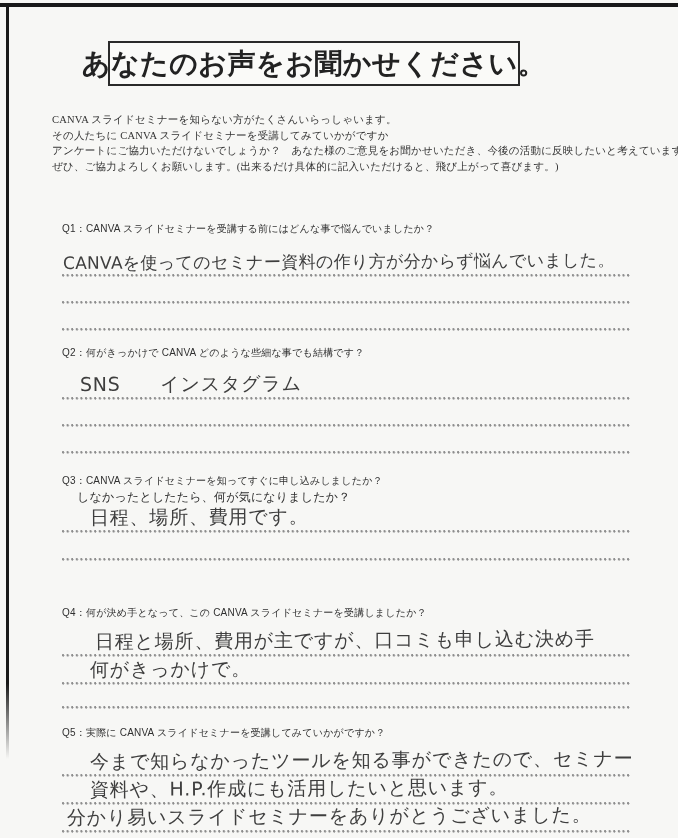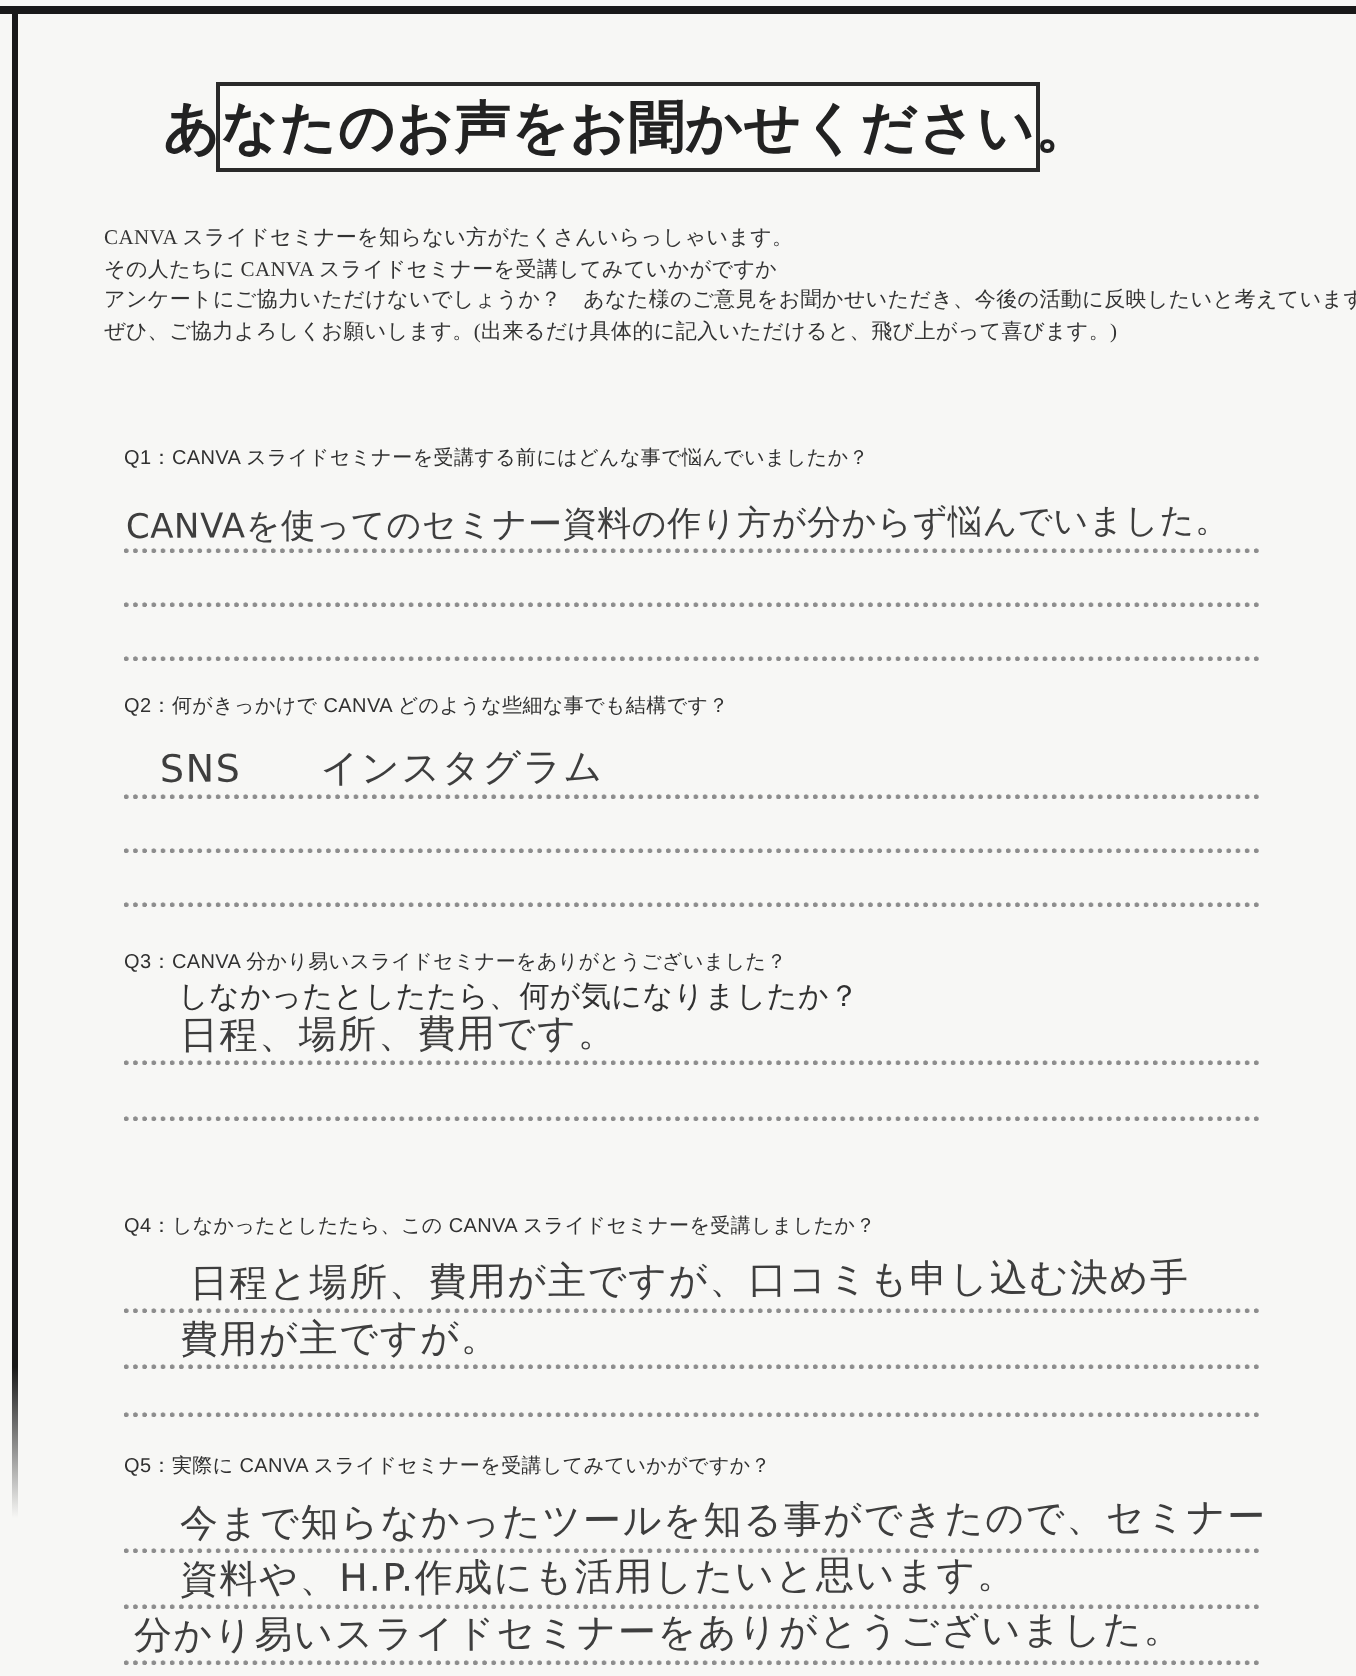--- a/index.html
+++ b/index.html
@@ -50,21 +50,21 @@
   .qblock { position: absolute; left: 62px; right: 48px; }
   .qb1 { top: 222px; } .qb2 { top: 346px; } .qb3 { top: 474px; }
   .qb4 { top: 606px; } .qb5 { top: 726px; }
 
   .q-label {
     font-size: 10px; height: 15px;
     color: #303030; letter-spacing: 0.2px;
     white-space: nowrap;
   }
   .q-sublabel {
-    font-size: 15px; height: 16px; margin-left: 27px;
+    font-size: 12px; height: 16px; margin-left: 15px;
     color: #303030; letter-spacing: 0.2px;
     white-space: nowrap;
   }
 
   
   .answer-line { position: relative; }
   .h40 { height: 40px; } .h39 { height: 39px; } .h36 { height: 36px; }
   .h28 { height: 28px; } .h27 { height: 27px; } .h24 { height: 24px; }
   .dotline {
     position: absolute; left: 0; right: 0; bottom: 0; height: 3px;
@@ -130,40 +130,40 @@
     <span class="hw ind0"></span>
     <div class="dotline"></div>
   </div>
   <div class="answer-line h27">
     <span class="hw ind0"></span>
     <div class="dotline"></div>
   </div>
 </section>
 
 <section class="qblock qb3">
-  <div class="q-label">Q3：CANVA 分かり易いスライドセミナーをありがとうございました？</div>
+  <div class="q-label">Q3：CANVA スライドセミナーを知ってすぐに申し込みしましたか？</div>
   <div class="q-sublabel">しなかったとしたたら、何が気になりましたか？</div>
   <div class="answer-line h28">
     <span class="hw ind28">日程、場所、費用です。</span>
     <div class="dotline"></div>
   </div>
   <div class="answer-line h28">
     <span class="hw ind0"></span>
     <div class="dotline"></div>
   </div>
 </section>
 
 <section class="qblock qb4">
-  <div class="q-label">Q4：しなかったとしたたら、この CANVA スライドセミナーを受講しましたか？</div>
+  <div class="q-label">Q4：何が決め手となって、この CANVA スライドセミナーを受講しましたか？</div>
   <div class="answer-line h36">
     <span class="hw ind33">日程と場所、費用が主ですが、口コミも申し込む決め手</span>
     <div class="dotline"></div>
   </div>
   <div class="answer-line h28">
-    <span class="hw ind28">費用が主ですが。</span>
+    <span class="hw ind28">何がきっかけで。</span>
     <div class="dotline"></div>
   </div>
   <div class="answer-line h24">
     <span class="hw ind0"></span>
     <div class="dotline"></div>
   </div>
 </section>
 
 <section class="qblock qb5">
   <div class="q-label">Q5：実際に CANVA スライドセミナーを受講してみていかがですか？</div>

